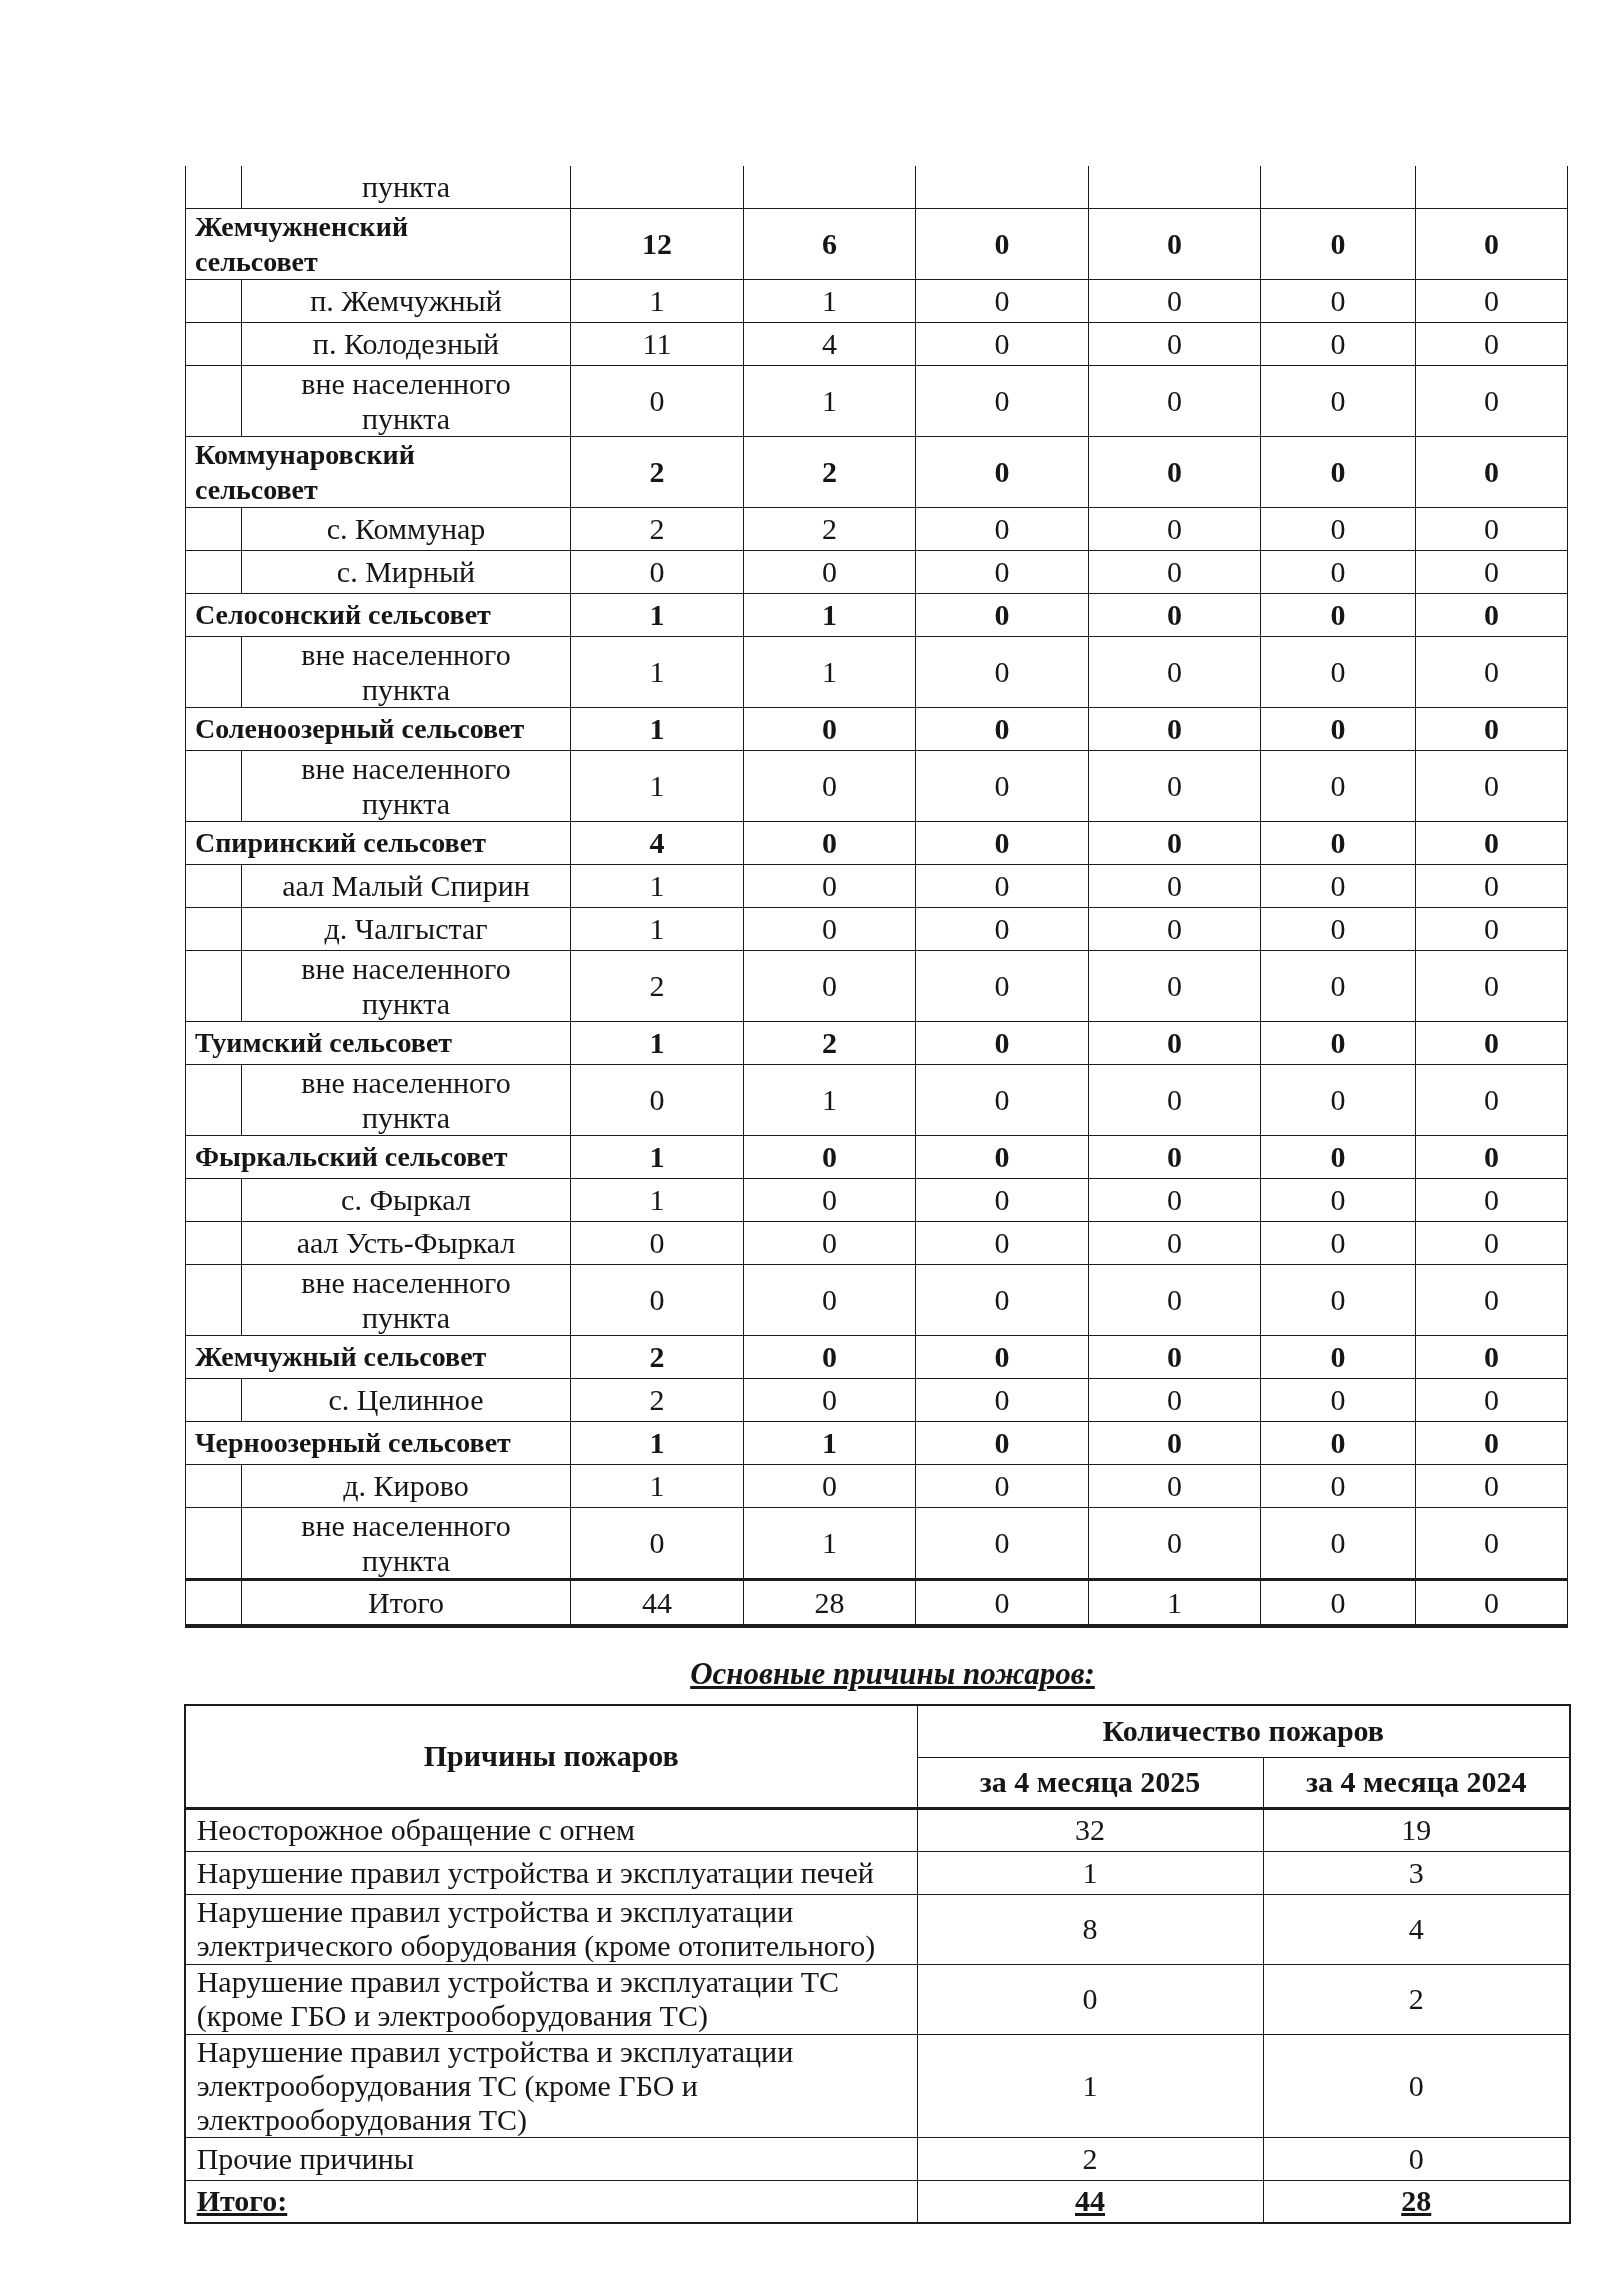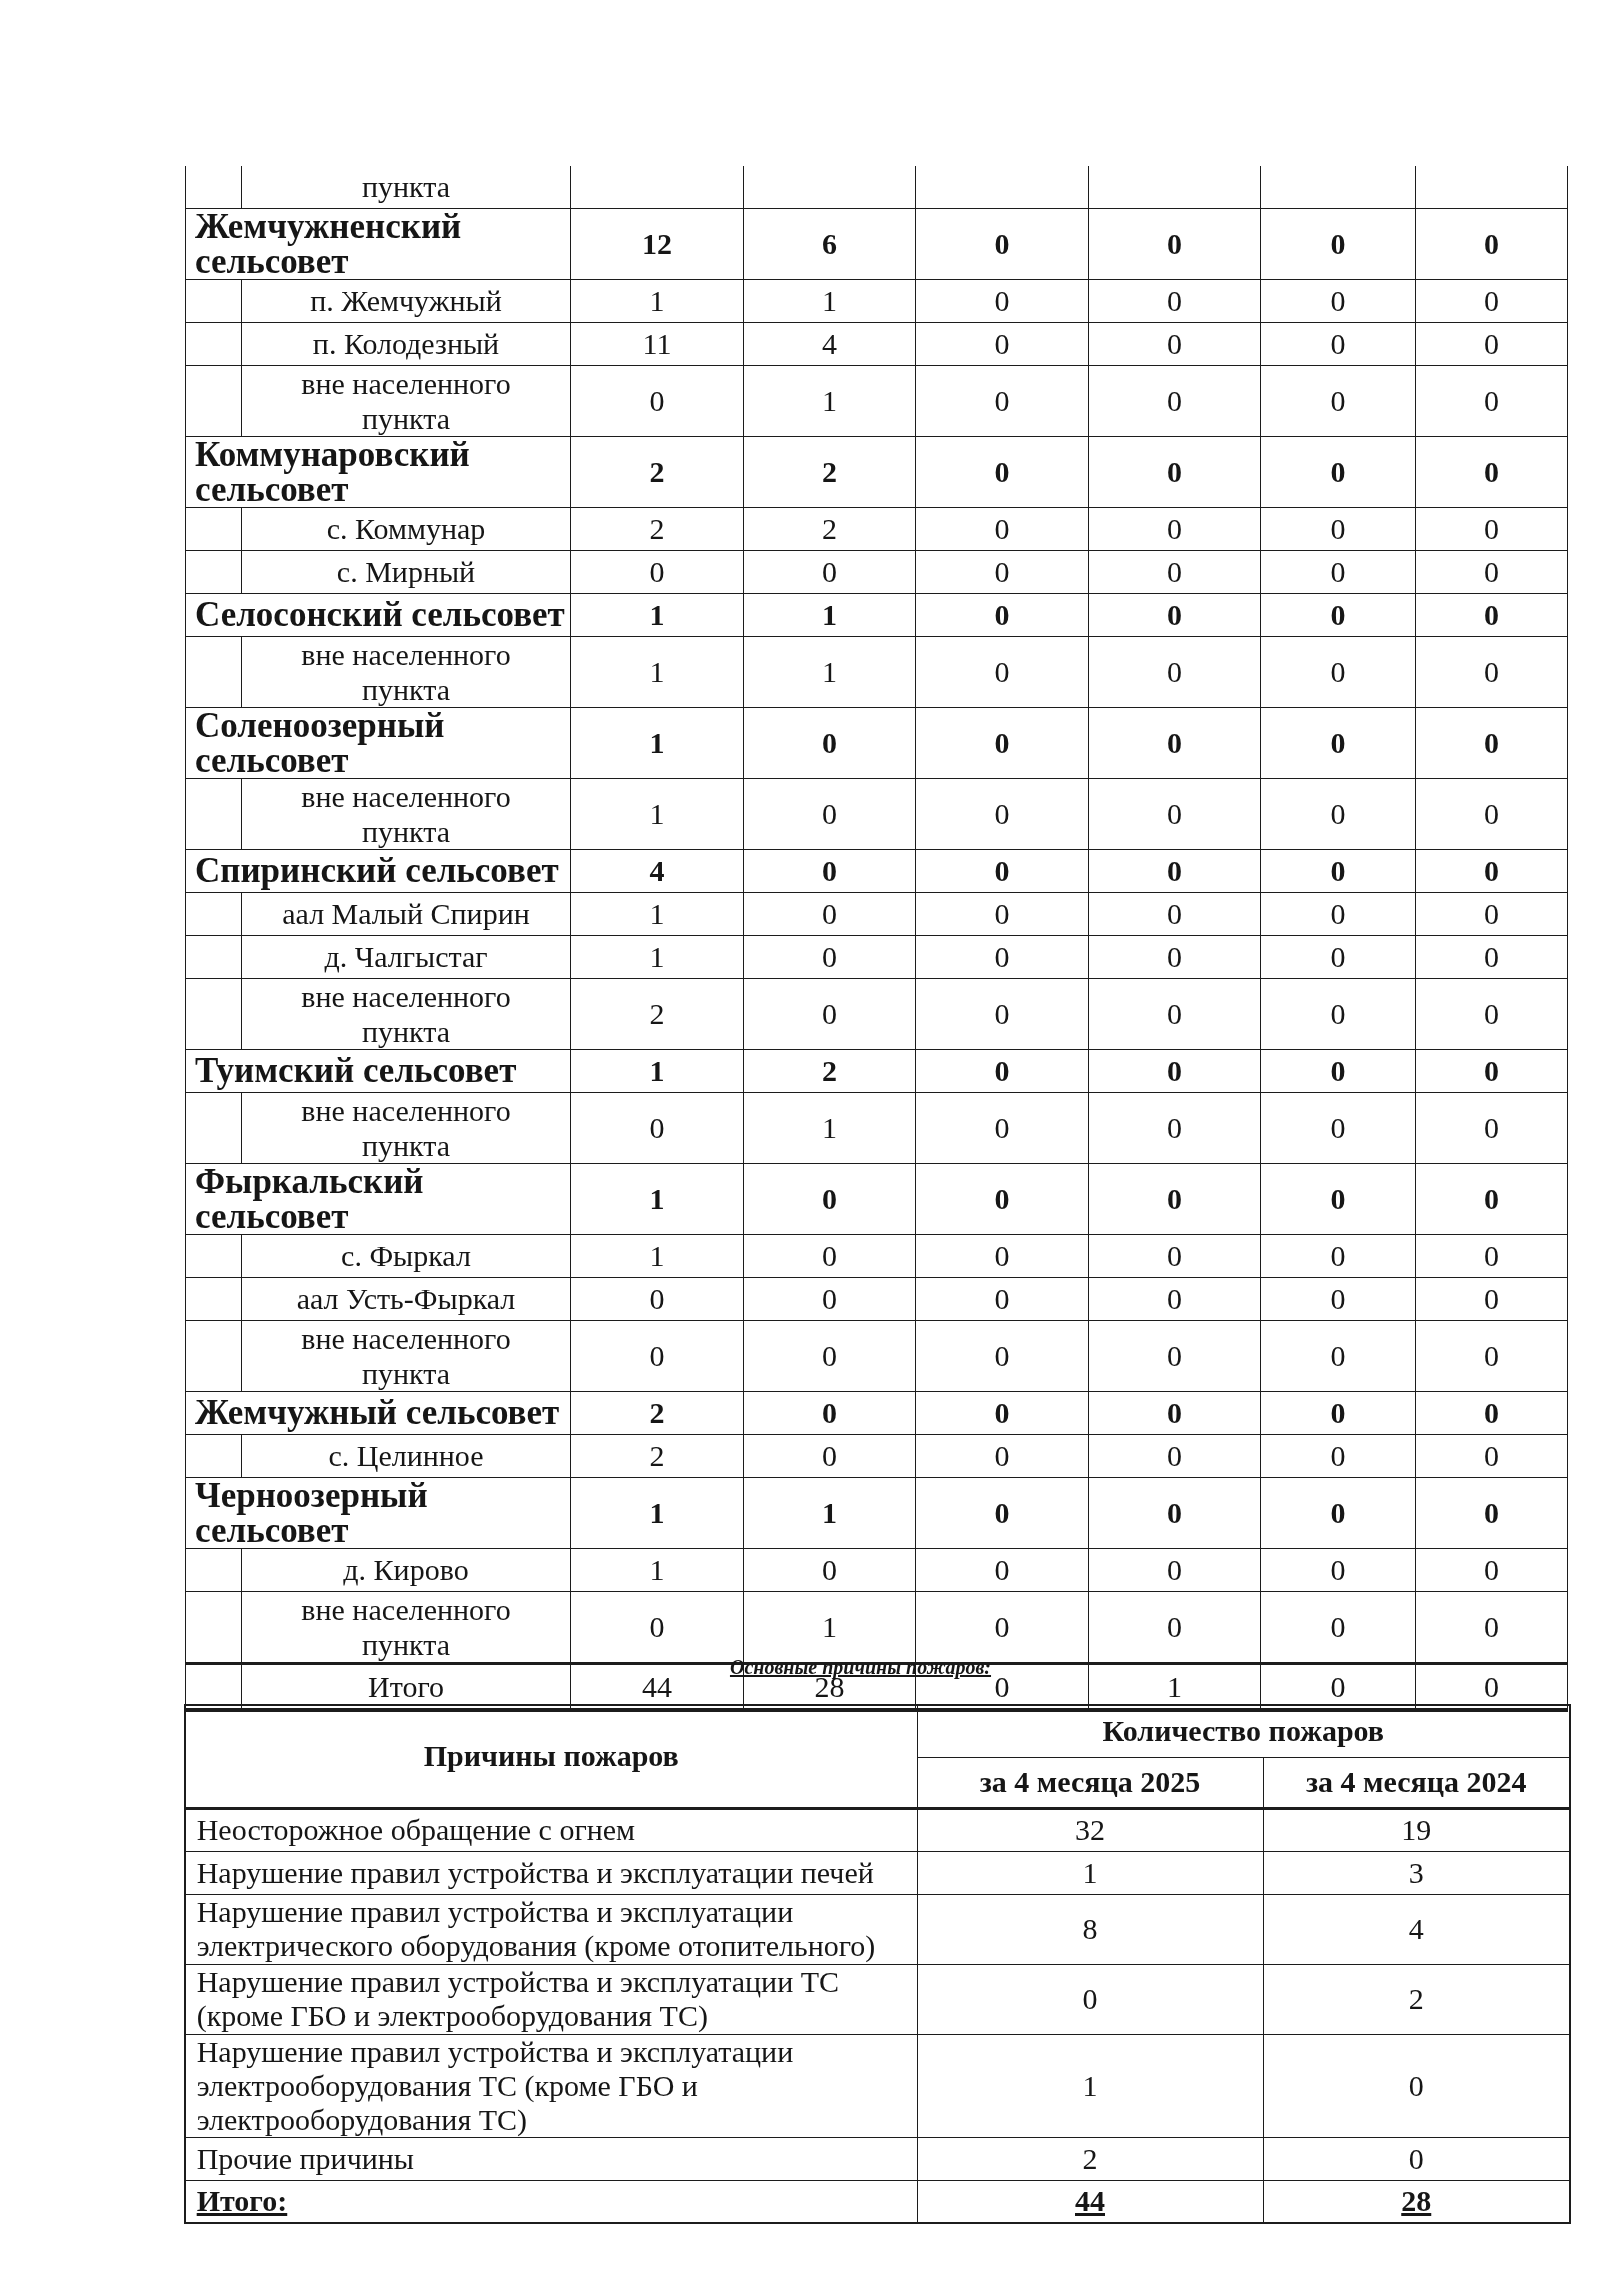--- a/index.html
+++ b/index.html
@@ -13,33 +13,33 @@
   .t1{
     position:absolute;left:185px;top:154px;width:1382px;
     border-collapse:collapse;table-layout:fixed;margin-top:12px;
   }
   .t1 td{
     border:1.8px solid #1c1c1c;
     font-size:30px;line-height:35px;vertical-align:middle;
     padding:0;overflow:hidden;
   }
   .t1 .name{text-align:center;white-space:pre-line;}
-  .t1 tr.sovet .name{text-align:left;padding-left:9px;font-weight:bold;font-size:35px;}
+  .t1 tr.sovet .name{text-align:left;padding-left:9px;font-weight:bold;font-size:28px;}
   .t1 tr.sovet .num{font-weight:bold;}
   .t1 .num{text-align:center;}
   .t1 tr.one{height:43px;}
   .t1 tr.two{height:70px;}
   .t1 tr.continuation{height:42px;}
   .t1 tr.continuation td{border-top:0;}
   .t1 tr.total{height:47px;}
   .t1 tr.total td{font-weight:normal;border-top-width:3.6px;border-bottom-width:4.5px;}
   
   .causes-title{
-    position:absolute;left:168px;top:1656px;width:1385px;
-    text-align:center;font-size:20px;font-weight:bold;font-style:italic;
+    position:absolute;left:200px;top:1656px;width:1385px;
+    text-align:center;font-size:31px;font-weight:bold;font-style:italic;
     text-decoration:underline;
   }
   
   .t2{
     position:absolute;left:184px;top:1704px;width:1385px;
     border-collapse:collapse;table-layout:fixed;
     border:2.7px solid #1c1c1c;
   }
   .t2 th,.t2 td{
     border:1.8px solid #1c1c1c;

